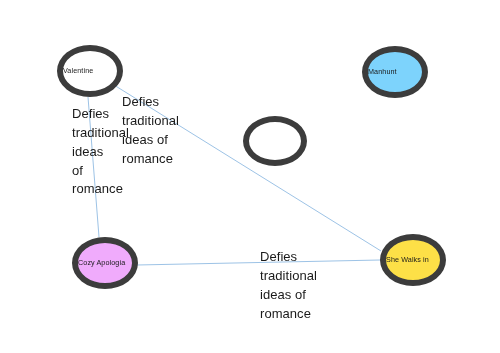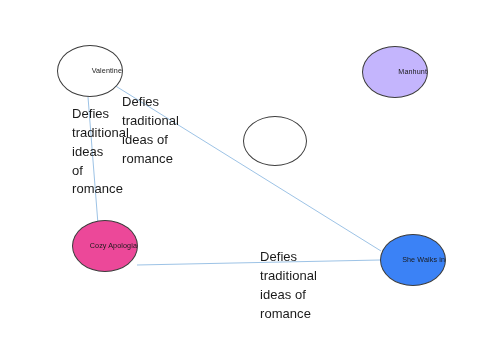--- a/index.html
+++ b/index.html
@@ -20,26 +20,26 @@
   #edge-layer {
     position: absolute;
     left: 0;
     top: 0;
     width: 500px;
     height: 353px;
   }
   .node {
     position: absolute;
     box-sizing: border-box;
-    border: 1px solid #f97316;
+    border: 6px solid #f97316;
     border-radius: 50%;
     background: #ffffff;
     display: flex;
     align-items: center;
-    justify-content: flex-end;
+    justify-content: flex-start;
   }
   .node-label {
     font-size: 7.2px;
     color: #1a1a1a;
     text-align: center;
     line-height: 1.15;
     letter-spacing: 0.1px;
     white-space: nowrap;
   }
   .edge-label {
@@ -65,30 +65,30 @@
   <svg id="edge-layer" viewBox="0 0 500 353" xmlns="http://www.w3.org/2000/svg">
       <line x1="88" y1="97" x2="99" y2="237" stroke="#9dc3e6" stroke-width="1"></line>
       <line x1="114" y1="85" x2="381" y2="251" stroke="#9dc3e6" stroke-width="1"></line>
       <line x1="137" y1="265" x2="380" y2="260" stroke="#9dc3e6" stroke-width="1"></line>
     </svg>
 
   <div id="node-layer">
       <div class="node" style="left: 57px; top: 45px; width: 66px; height: 52px; border-color: rgb(60, 60, 60); background: rgb(255, 255, 255);">
         <span class="node-label">Valentine</span>
       </div>
-      <div class="node" style="left: 362px; top: 46px; width: 66px; height: 52px; border-color: rgb(60, 60, 60); background: #c4b5fd;">
+      <div class="node" style="left: 362px; top: 46px; width: 66px; height: 52px; border-color: rgb(60, 60, 60); background: #7dd3fc;">
         <span class="node-label">Manhunt</span>
       </div>
       <div class="node" style="left: 243px; top: 116px; width: 64px; height: 50px; border-color: rgb(60, 60, 60); background: rgb(255, 255, 255);">
         <span class="node-label"></span>
       </div>
-      <div class="node" style="left: 72px; top: 220px; width: 66px; height: 52px; border-color: rgb(60, 60, 60); background: #ec4899;">
+      <div class="node" style="left: 72px; top: 237px; width: 66px; height: 52px; border-color: rgb(60, 60, 60); background: #f0abfc;">
         <span class="node-label">Cozy Apologia</span>
       </div>
-      <div class="node" style="left: 380px; top: 234px; width: 66px; height: 52px; border-color: rgb(60, 60, 60); background: #3b82f6;">
+      <div class="node" style="left: 380px; top: 234px; width: 66px; height: 52px; border-color: rgb(60, 60, 60); background: #fde047;">
         <span class="node-label">She Walks in</span>
       </div>
     </div>
   <div id="edge-label-layer">
       <div class="edge-label narrow" style="left: 72px; top: 105px;">Defies traditional ideas of romance</div>
       <div class="edge-label wide" style="left: 122px; top: 93px;">Defies traditional ideas of romance</div>
       <div class="edge-label wide" style="left: 260px; top: 248px;">Defies traditional ideas of romance</div>
     </div>
 
 </div>

